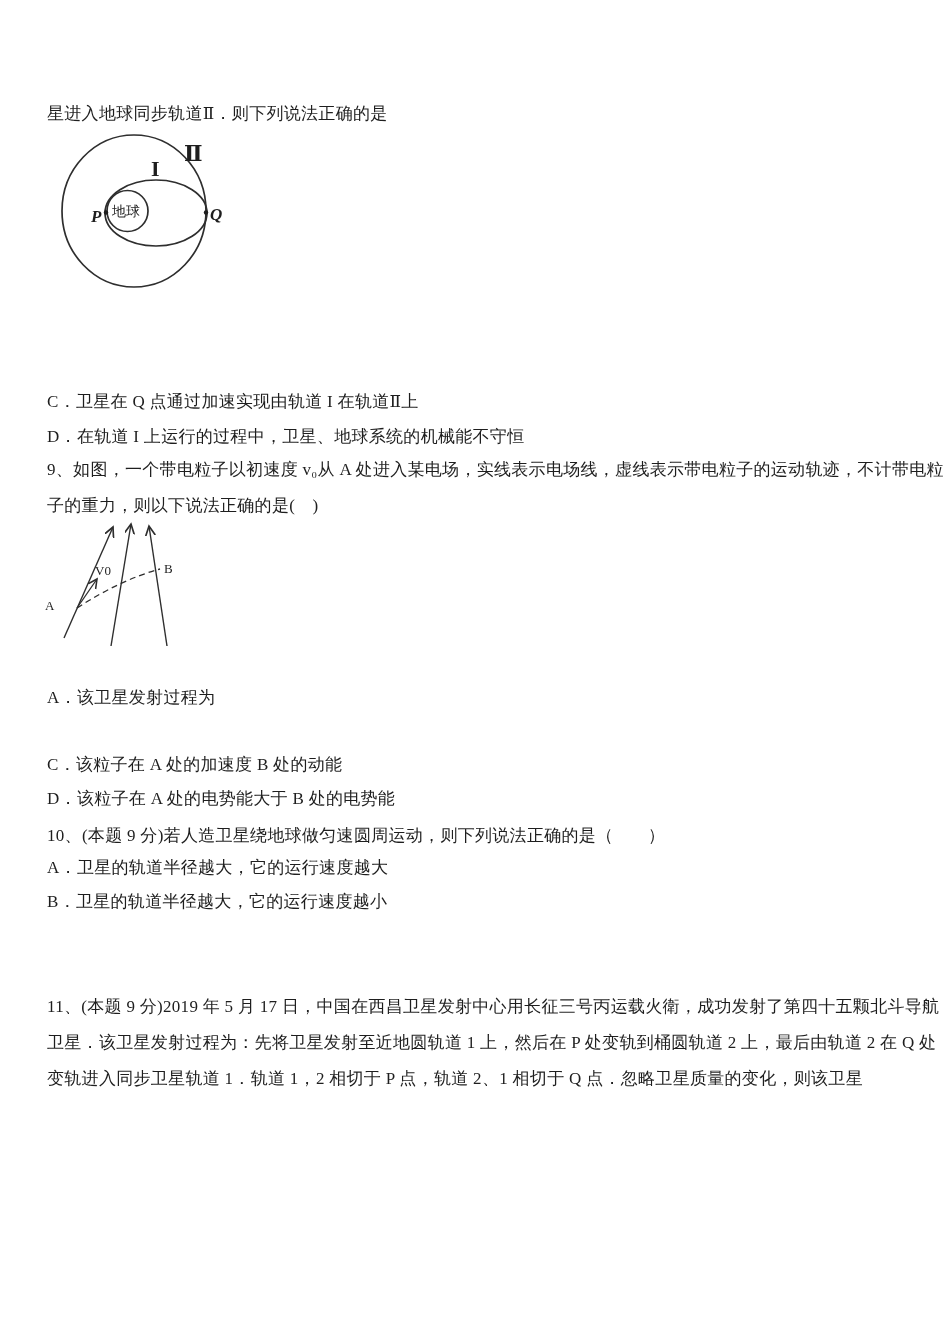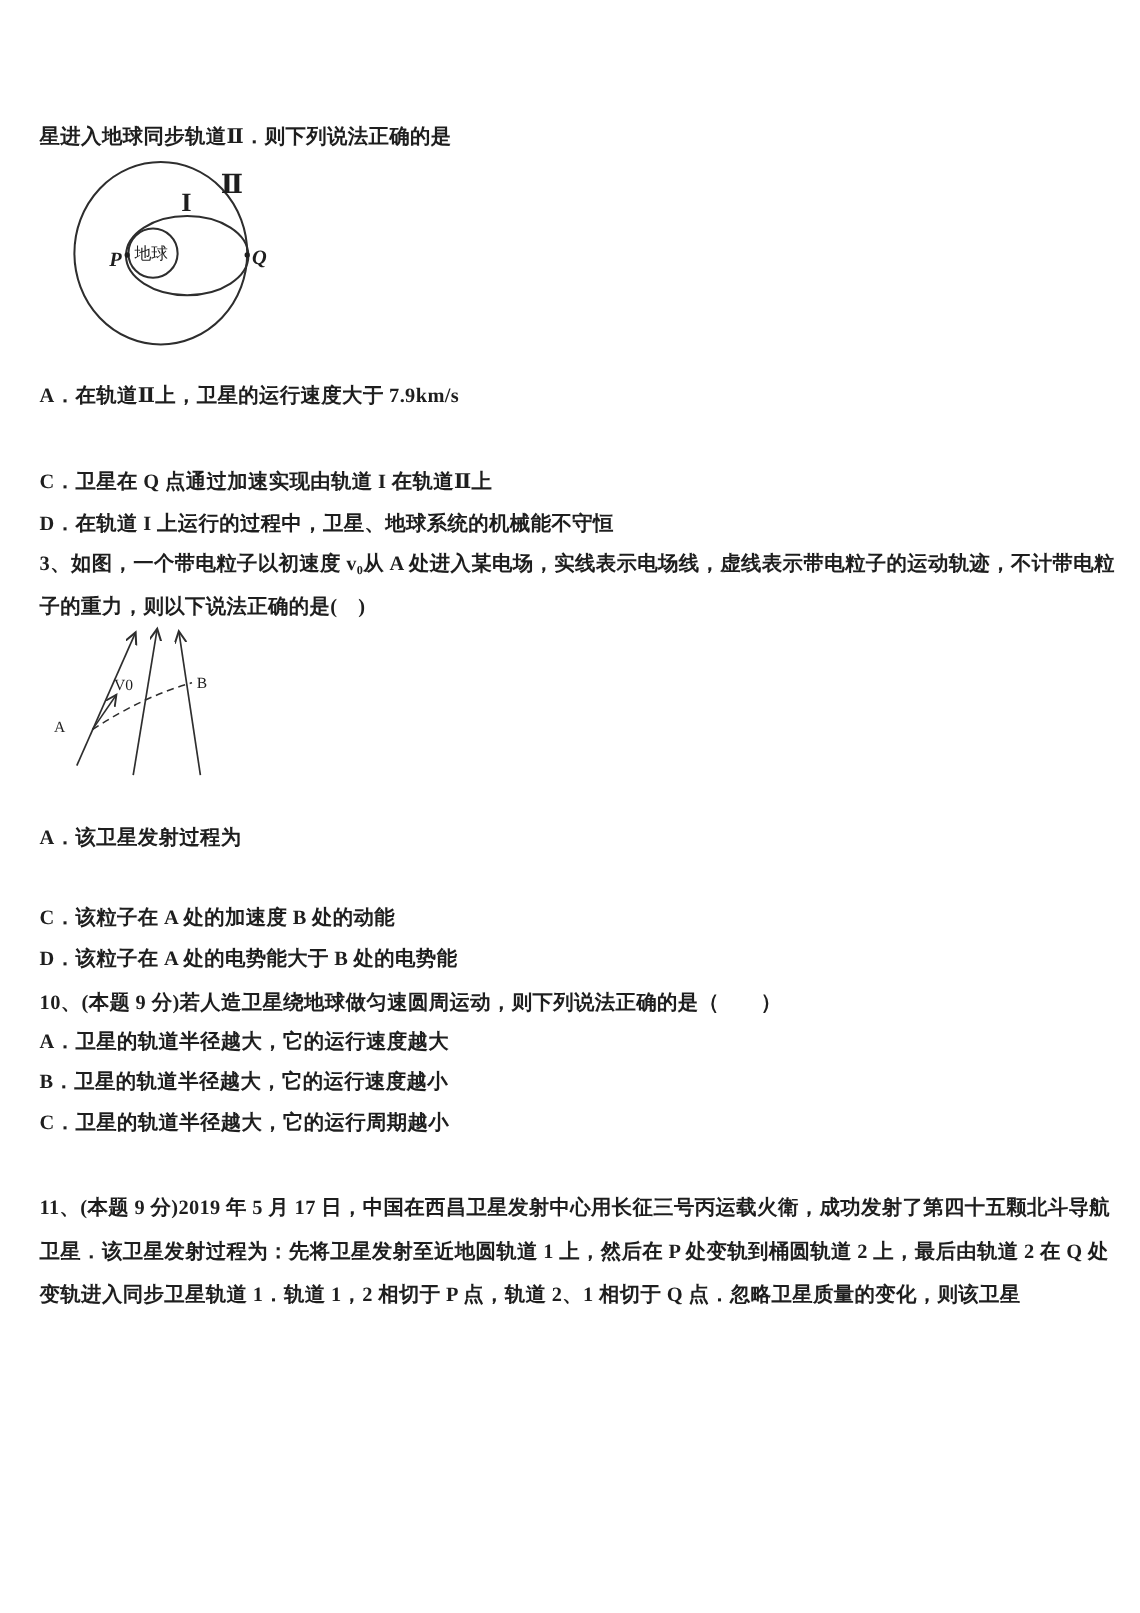--- a/index.html
+++ b/index.html
@@ -6,23 +6,23 @@
   .page{
     position:relative;
     width:950px;height:1344px;
     background:#ffffff;
     font-family:"Liberation Serif","DejaVu Serif",serif;
     color:#1e1e1e;
     overflow:hidden;
   }
   .line{
     position:absolute;
-    left:33px;
+    left:47px;
     font-size:17px;
-    font-weight:bold;
+    font-weight:normal;
     white-space:pre;
     letter-spacing:0.3px;
     line-height:20px;
   }
   .fig{position:absolute;}
   .fig text{
     font-family:"Liberation Serif","DejaVu Serif",serif;
     fill:#1e1e1e;
   }
   .roman{font-size:22px;font-weight:bold;}
@@ -48,25 +48,24 @@
 
     <text x="134" y="27" class="roman">Ⅱ</text>
     <text x="101" y="42" class="roman">I</text>
 
     <circle cx="56" cy="78.5" r="2.2" fill="#1e1e1e"></circle>
     <circle cx="156" cy="78.5" r="2.2" fill="#1e1e1e"></circle>
     <text x="41" y="88" class="ptlabel">P</text>
     <text x="160" y="86" class="ptlabel">Q</text>
   </svg>
 
-  <div class="line" style="top:320px">A．在轨道Ⅱ上，卫星的运行速度大于 7.9km/s</div>
   <div class="line" style="top:392px">C．卫星在 Q 点通过加速实现由轨道 I 在轨道Ⅱ上</div>
   <div class="line" style="top:427px">D．在轨道 I 上运行的过程中，卫星、地球系统的机械能不守恒</div>
 
-  <div class="line" style="top:460px">3、如图，一个带电粒子以初速度 v₀从 A 处进入某电场，实线表示电场线，虚线表示带电粒子的运动轨迹，不计带电粒</div>
+  <div class="line" style="top:460px">9、如图，一个带电粒子以初速度 v₀从 A 处进入某电场，实线表示电场线，虚线表示带电粒子的运动轨迹，不计带电粒</div>
   <div class="line" style="top:496px">子的重力，则以下说法正确的是(　)</div>
 
   <svg class="fig" style="left:40px;top:520px" width="175" height="145" viewBox="0 0 175 145">
     <defs>
       <marker id="ah" markerWidth="10" markerHeight="10" refX="7" refY="3.5" orient="auto">
         <path d="M0,0 L7,3.5 L0,7" fill="none" stroke="#2e2e2e" stroke-width="1.2"></path>
       </marker>
     </defs>
 
     <line x1="24" y1="118" x2="73" y2="7" stroke="#2e2e2e" stroke-width="1.4" marker-end="url(#ah)"></line>
@@ -82,19 +81,18 @@
     <text x="124" y="53" class="figsmall">B</text>
   </svg>
 
   <div class="line" style="top:688px">A．该卫星发射过程为</div>
   <div class="line" style="top:755px">C．该粒子在 A 处的加速度 B 处的动能</div>
   <div class="line" style="top:789px">D．该粒子在 A 处的电势能大于 B 处的电势能</div>
 
   <div class="line" style="top:826px">10、(本题 9 分)若人造卫星绕地球做匀速圆周运动，则下列说法正确的是（　　）</div>
   <div class="line" style="top:858px">A．卫星的轨道半径越大，它的运行速度越大</div>
   <div class="line" style="top:892px">B．卫星的轨道半径越大，它的运行速度越小</div>
-  <div class="line" style="top:926px">C．卫星的轨道半径越大，它的运行周期越小</div>
 
   <div class="line" style="top:997px">11、(本题 9 分)2019 年 5 月 17 日，中国在西昌卫星发射中心用长征三号丙运载火衛，成功发射了第四十五颗北斗导航</div>
   <div class="line" style="top:1033px">卫星．该卫星发射过程为：先将卫星发射至近地圆轨道 1 上，然后在 P 处变轨到桶圆轨道 2 上，最后由轨道 2 在 Q 处</div>
   <div class="line" style="top:1069px">变轨进入同步卫星轨道 1．轨道 1，2 相切于 P 点，轨道 2、1 相切于 Q 点．忽略卫星质量的变化，则该卫星</div>
 
 </div>
 
 </body></html>

